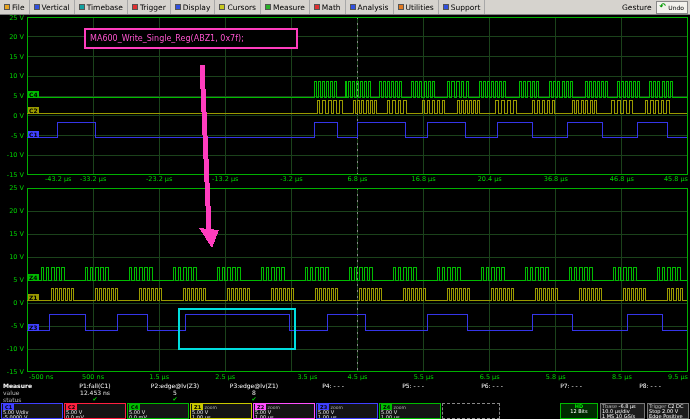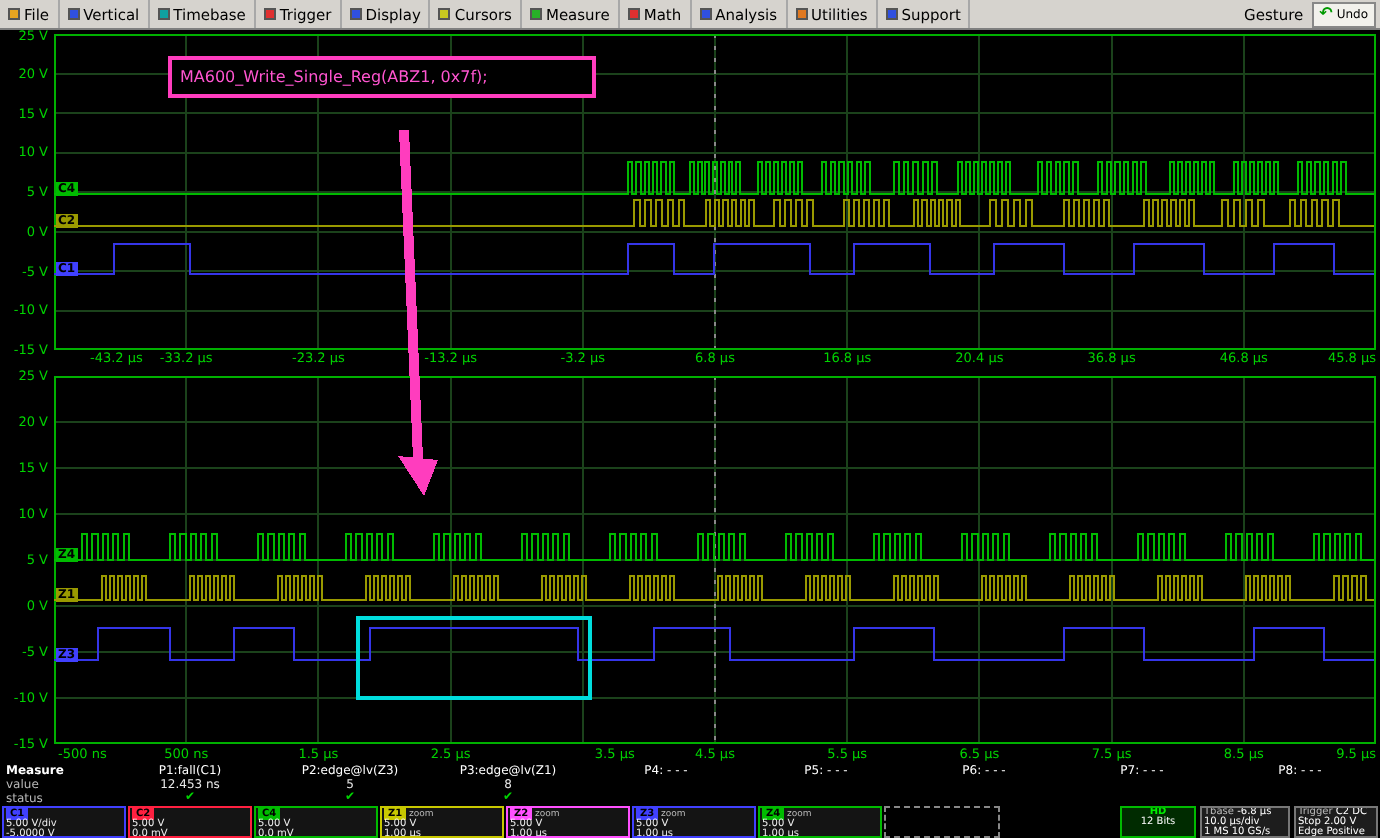--- a/index.html
+++ b/index.html
@@ -193,21 +193,21 @@
     <span class="axis-label volt" style="top: 331px;">-10 V</span>
     <span class="axis-label volt" style="top: 354px;">-15 V</span>
     <span class="axis-label time" style="left: 29px; top: 359px; transform: none;">-500 ns</span>
     <span class="axis-label time" style="left: 93.1px; top: 359px; text-align: right;">500 ns</span>
     <span class="axis-label time" style="left: 159.2px; top: 359px;">1.5 µs</span>
     <span class="axis-label time" style="left: 225.3px; top: 359px;">2.5 µs</span>
     <span class="axis-label time" style="left: 291.4px; top: 359px; margin-left: 16px;">3.5 µs</span>
     <span class="axis-label time" style="left: 357.5px; top: 359px;">4.5 µs</span>
     <span class="axis-label time" style="left: 423.6px; top: 359px;">5.5 µs</span>
     <span class="axis-label time" style="left: 489.7px; top: 359px;">6.5 µs</span>
-    <span class="axis-label time" style="left: 555.8px; top: 359px;">7.5 µs</span>
+    <span class="axis-label time" style="left: 555.8px; top: 359px;">5.8 µs</span>
     <span class="axis-label time" style="left: 621.9px; top: 359px;">8.5 µs</span>
     <span class="axis-label time" style="left: 688px; top: 359px; transform: translateX(-100%);">9.5 µs</span>
     <span class="chan-tag" style="left: 28px; top: 259px; background: rgb(0, 187, 0);">Z4</span>
     <span class="chan-tag" style="left: 28px; top: 279px; background: rgb(154, 154, 0);">Z1</span>
     <span class="chan-tag" style="left: 28px; top: 309px; background: rgb(64, 64, 255);">Z3</span>
   </div>
 
 <div id="measure">
   <span class="mrow-label" style="top:0;font-weight:bold">Measure</span>
   <span class="mrow-label" style="top:7px;color:#b8b8b8">value</span>

